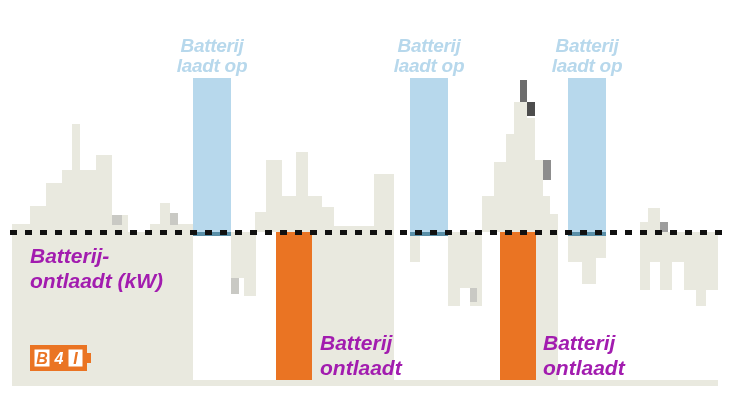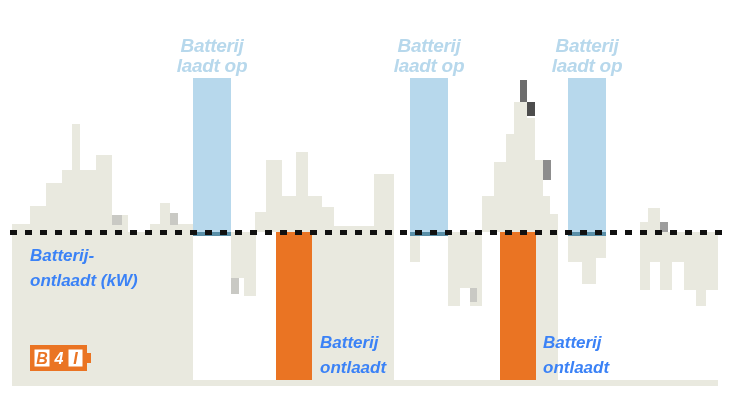--- a/index.html
+++ b/index.html
@@ -64,22 +64,22 @@
     font-style: italic;
     line-height: 20px;
     letter-spacing: -0.3px;
     white-space: nowrap;
     text-align: center;
   }
 
   
   .orange-label {
     position: absolute;
-    color: #3b82f6;
-    font-size: 17px;
+    color: #a21caf;
+    font-size: 21px;
     font-weight: bold;
     font-style: italic;
     line-height: 25px;
     white-space: nowrap;
   }
 
   
   #logo {
     position: absolute;
     left: 30px;

